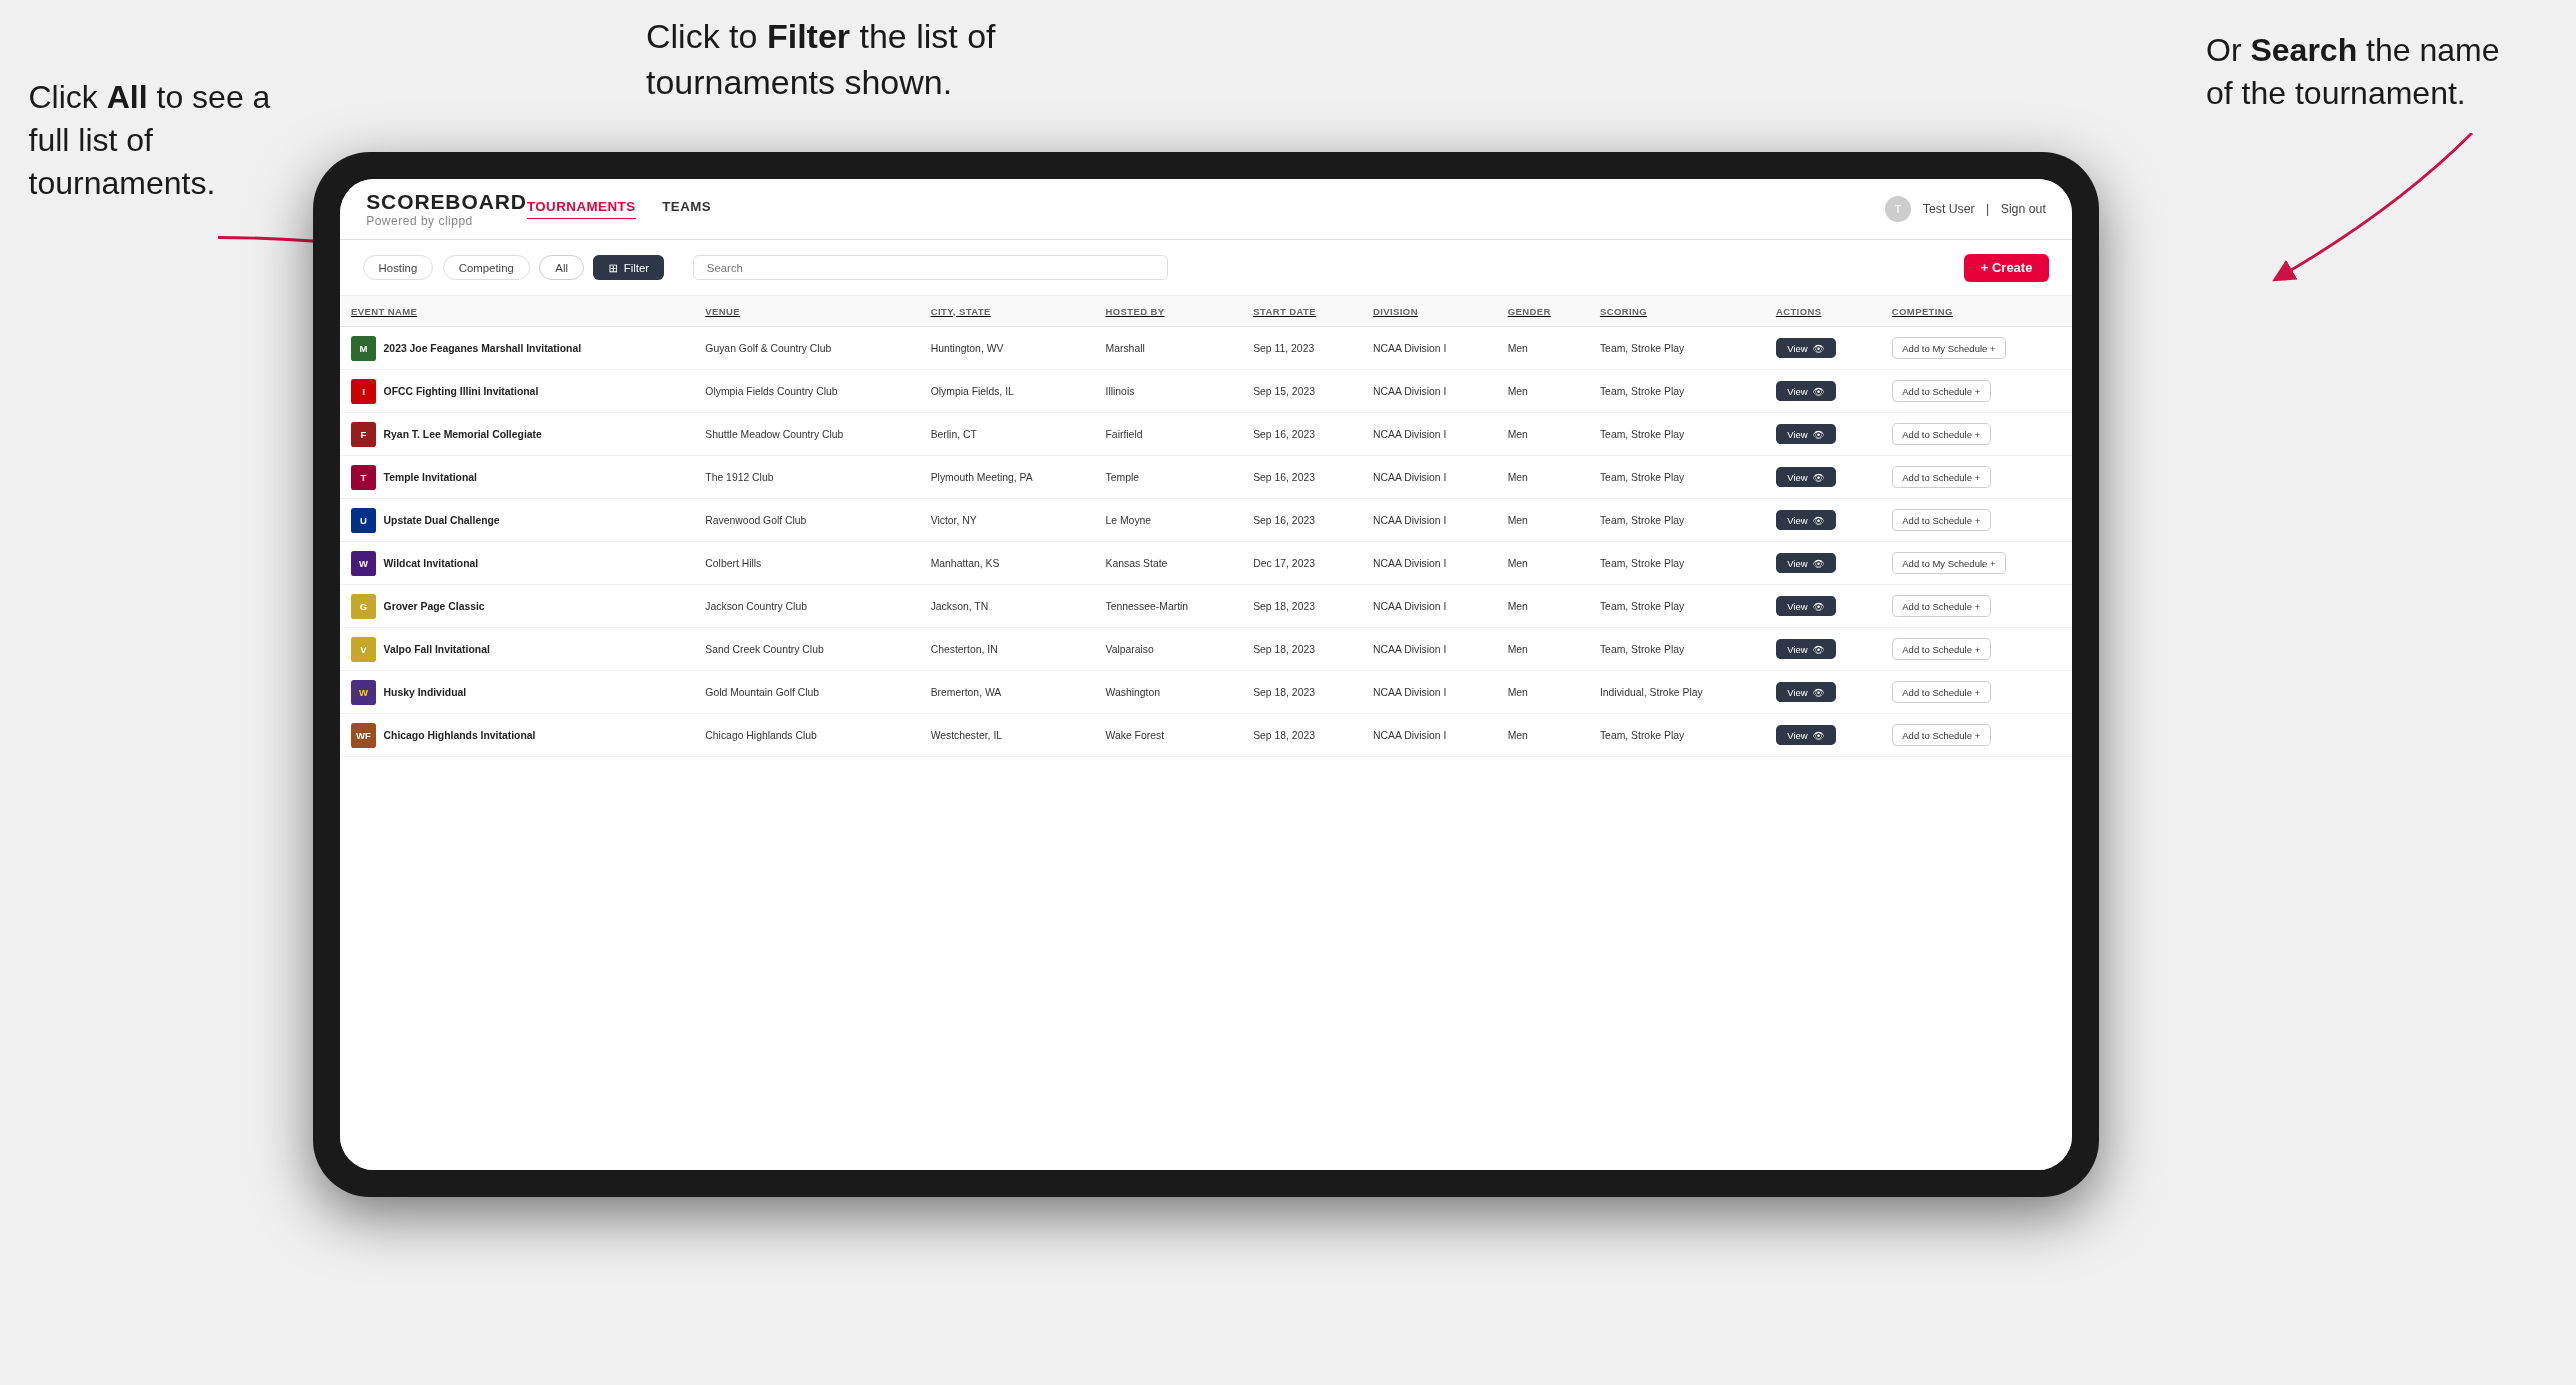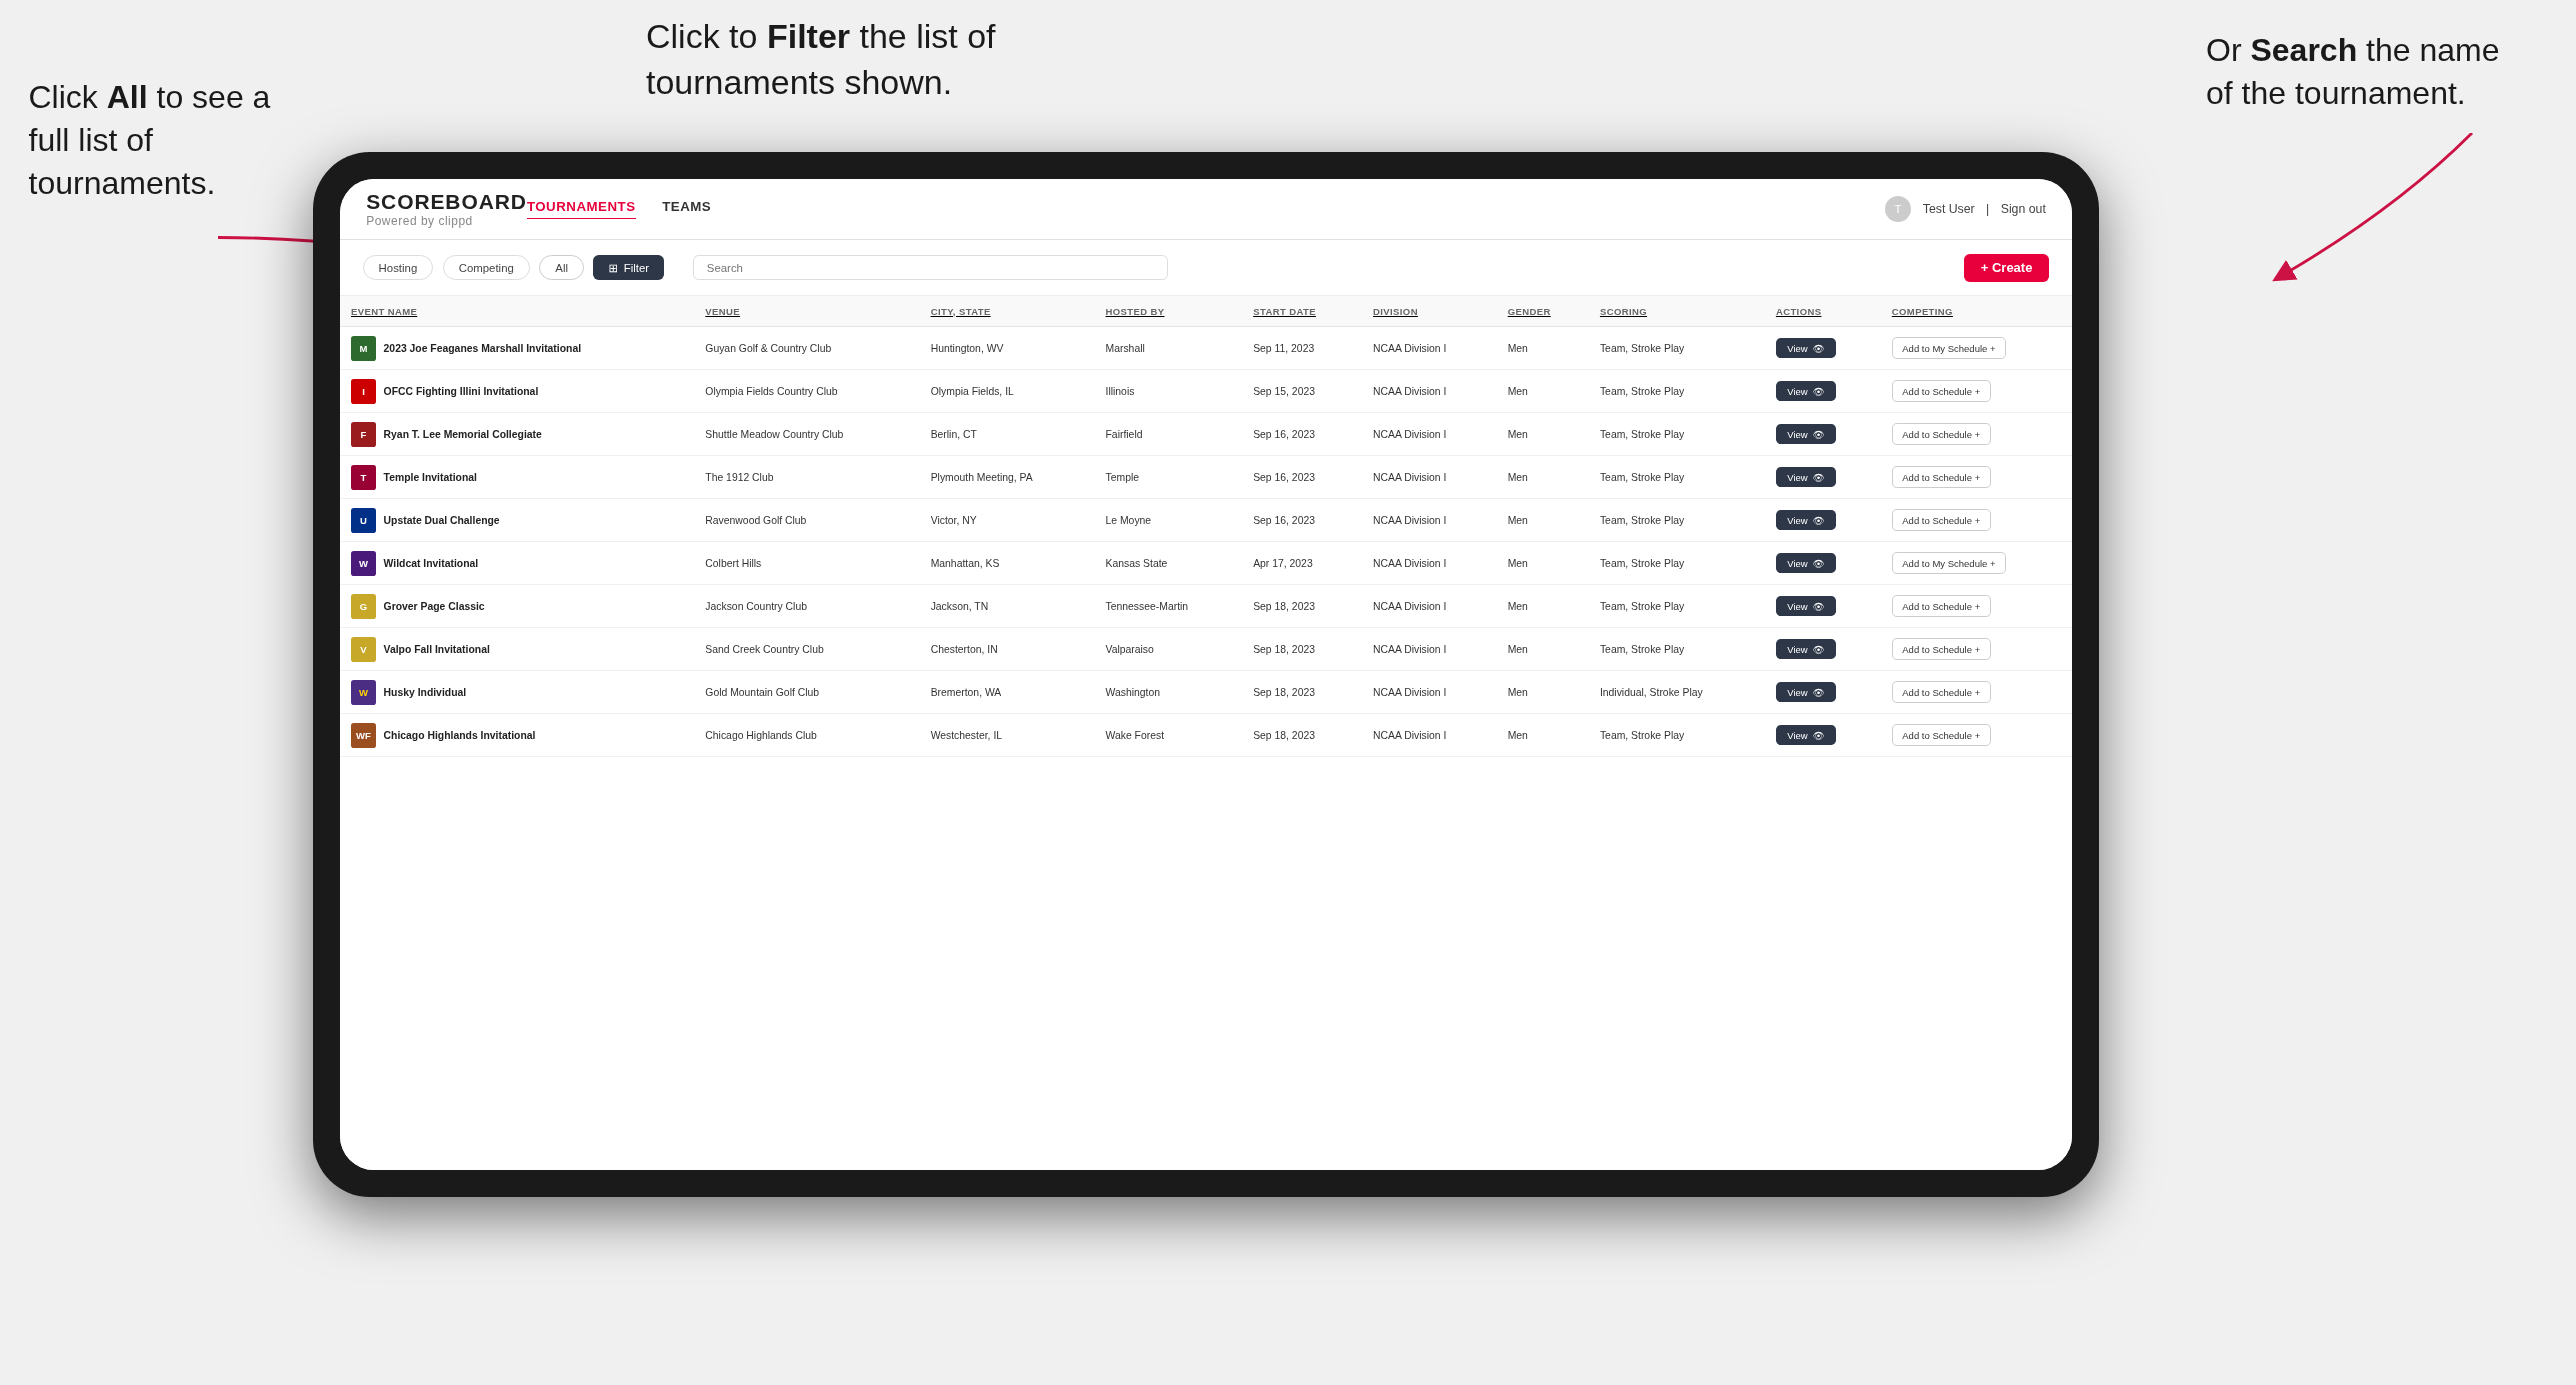--- a/index.html
+++ b/index.html
@@ -519,21 +519,21 @@
               <tr>
     <td>
       <div class="event-name-cell">
         <div class="team-logo logo-purple">W</div>
         <span class="event-name-text">Wildcat Invitational</span>
       </div>
     </td>
     <td>Colbert Hills</td>
     <td>Manhattan, KS</td>
     <td>Kansas State</td>
-    <td>Apr 17, 2023</td>
+    <td>Dec 17, 2023</td>
     <td>NCAA Division I</td>
     <td>Men</td>
     <td>Team, Stroke Play</td>
     <td>
       <div class="actions-cell">
         <button class="view-btn">
           View <span>👁</span>
         </button>
       </div>
     </td>

